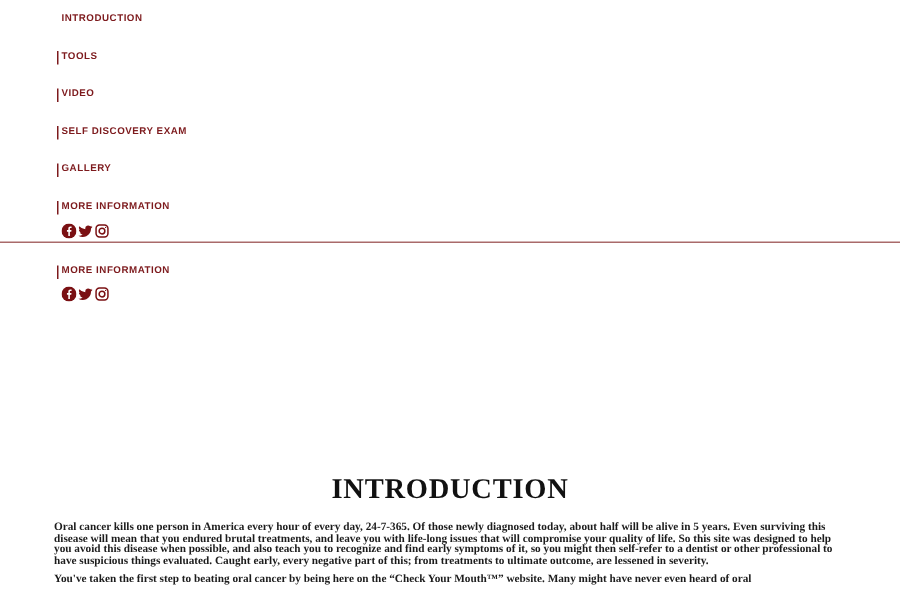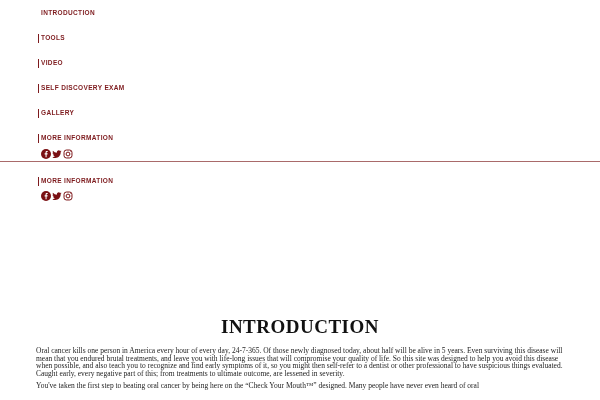--- a/index.html
+++ b/index.html
@@ -42,21 +42,21 @@
   
   .content{position:absolute;top:312px;left:36px;width:528px;}
   .page-title{
     margin:4px 0 9px 0;text-align:center;color:var(--heading);
     font-family:"Liberation Serif",serif;font-weight:bold;
     font-size:19px;line-height:22px;letter-spacing:.5px;
   }
   .content p{
     margin:0 0 4.5px 0;color:var(--text);
     font-family:"Liberation Serif",serif;
-    font-size:7.5px;line-height:7.7px;
+    font-size:7.5px;line-height:7.7px;font-weight:bold;
   }
 </style>
 </head>
 <body>
 
 <nav class="top-nav">
   <a class="nav-item" href="#">INTRODUCTION</a>
   <a class="nav-item" href="#"><span class="pipe"></span>TOOLS</a>
   <a class="nav-item" href="#"><span class="pipe"></span>VIDEO</a>
   <a class="nav-item" href="#"><span class="pipe"></span>SELF DISCOVERY EXAM</a>
@@ -108,14 +108,14 @@
           <circle cx="12" cy="12" r="4.6"></circle>
           <circle cx="17.8" cy="6.2" r="1.1" fill="var(--icon)" stroke="none"></circle>
         </svg>
     </a>
   </div>
 </nav>
 
 <main class="content">
   <h1 class="page-title">INTRODUCTION</h1>
   <p>Oral cancer kills one person in America every hour of every day, 24-7-365. Of those newly diagnosed today, about half will be alive in 5 years. Even surviving this disease will mean that you endured brutal treatments, and leave you with life-long issues that will compromise your quality of life. So this site was designed to help you avoid this disease when possible, and also teach you to recognize and find early symptoms of it, so you might then self-refer to a dentist or other professional to have suspicious things evaluated. Caught early, every negative part of this; from treatments to ultimate outcome, are lessened in severity.</p>
-  <p>You've taken the first step to beating oral cancer by being here on the “Check Your Mouth™” designed. Many people have never even heard of oral</p>
+  <p>You've taken the first step to beating oral cancer by being here on the “Check Your Mouth™” website. Many might have never even heard of oral</p>
 </main>
 
 </body></html>

